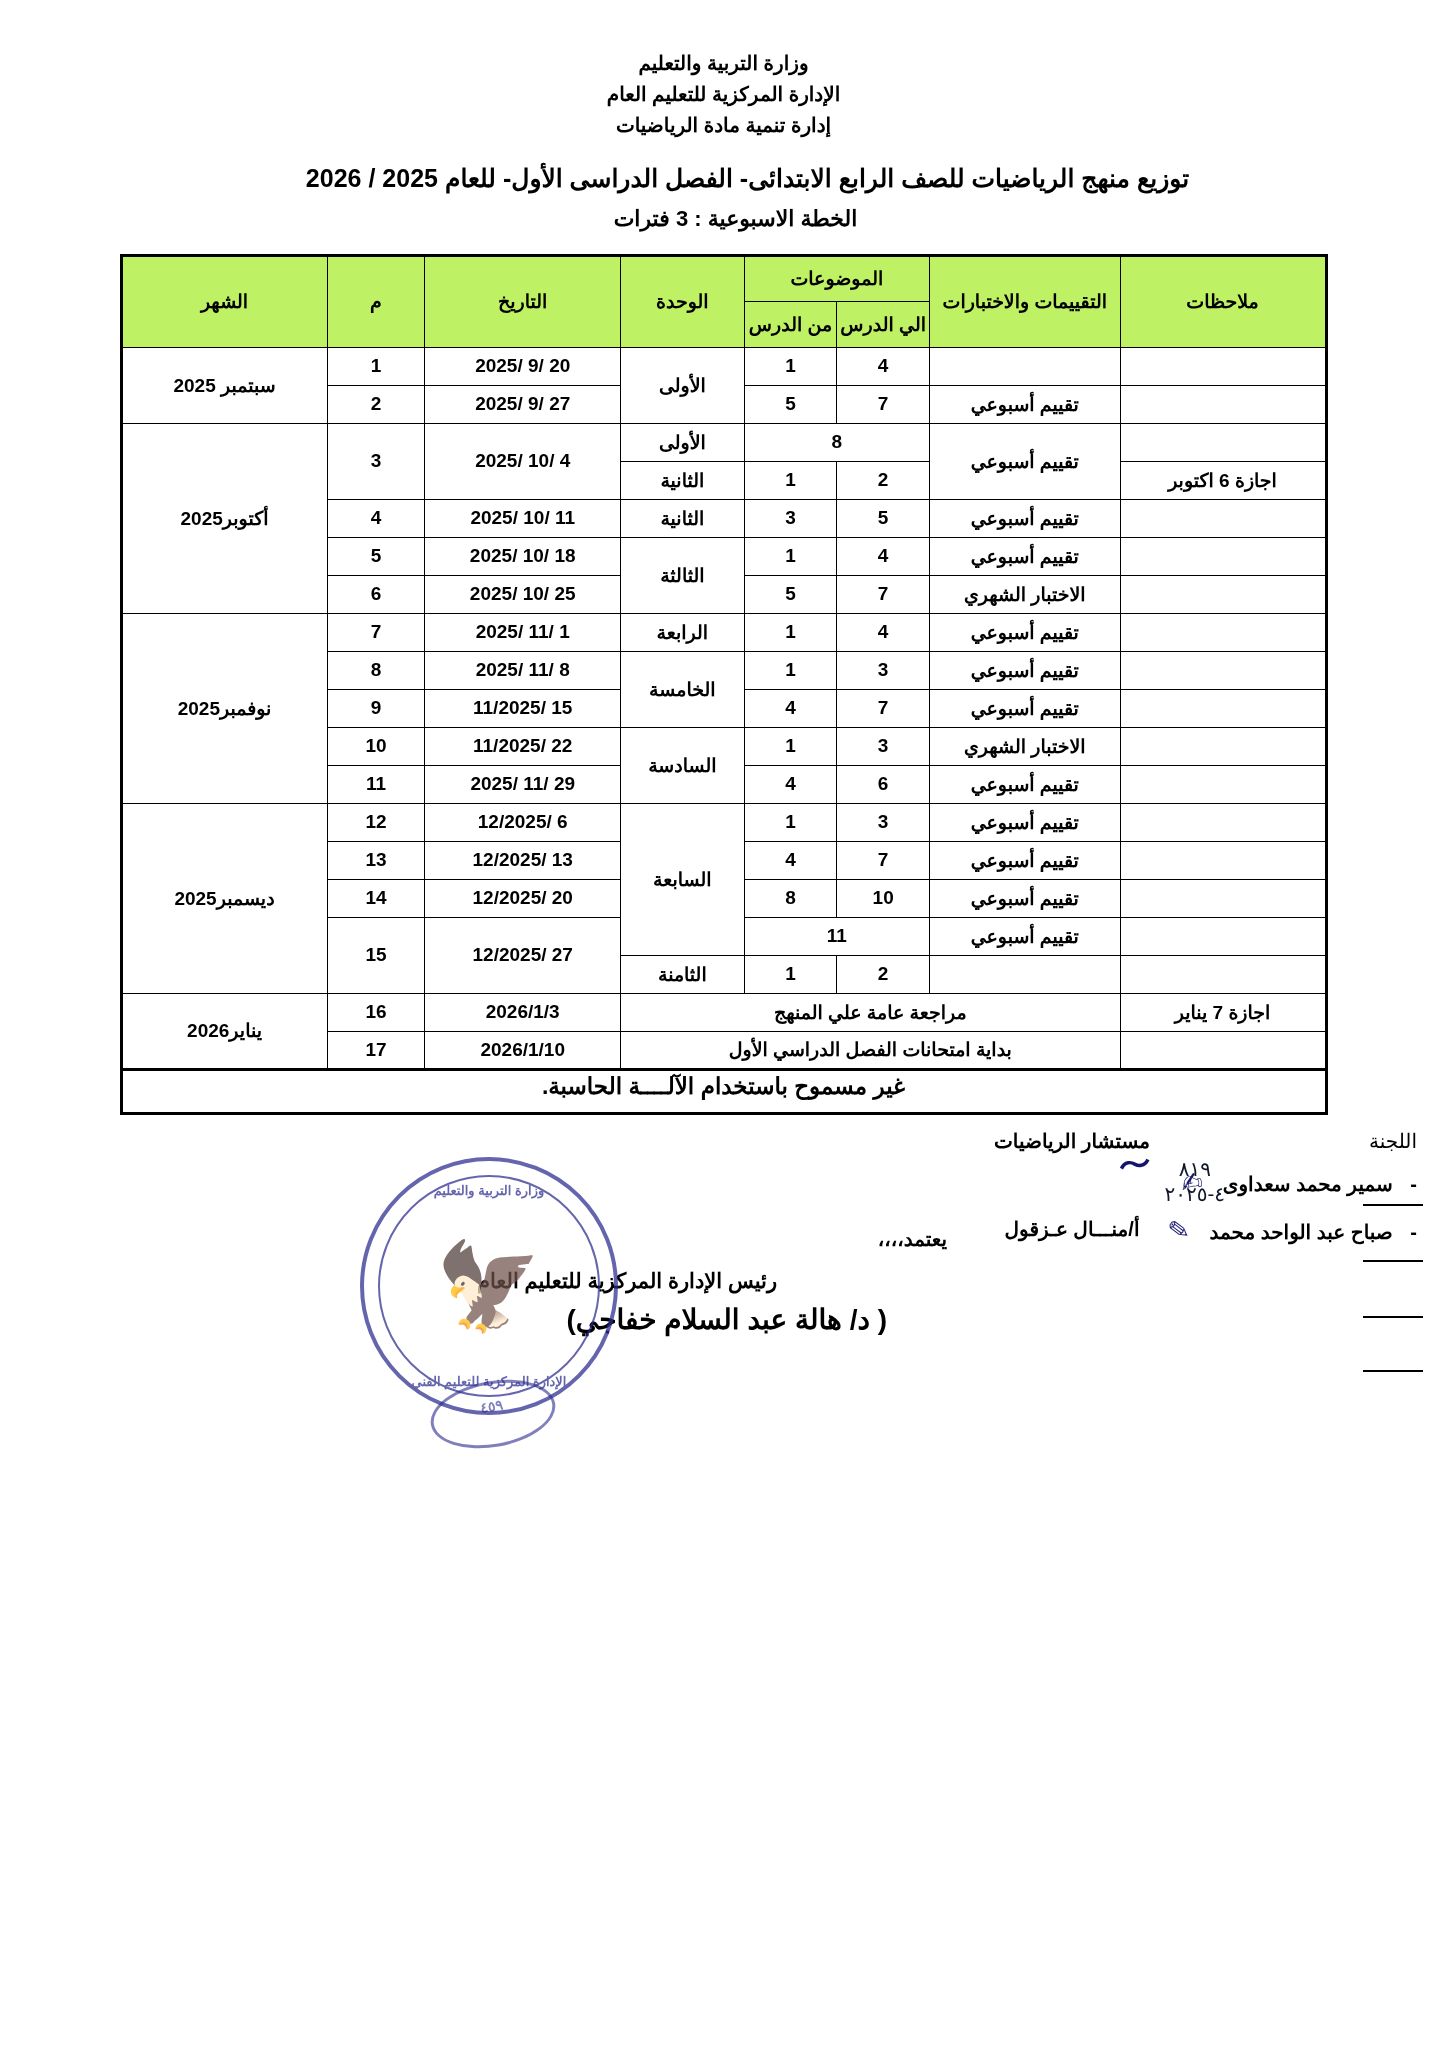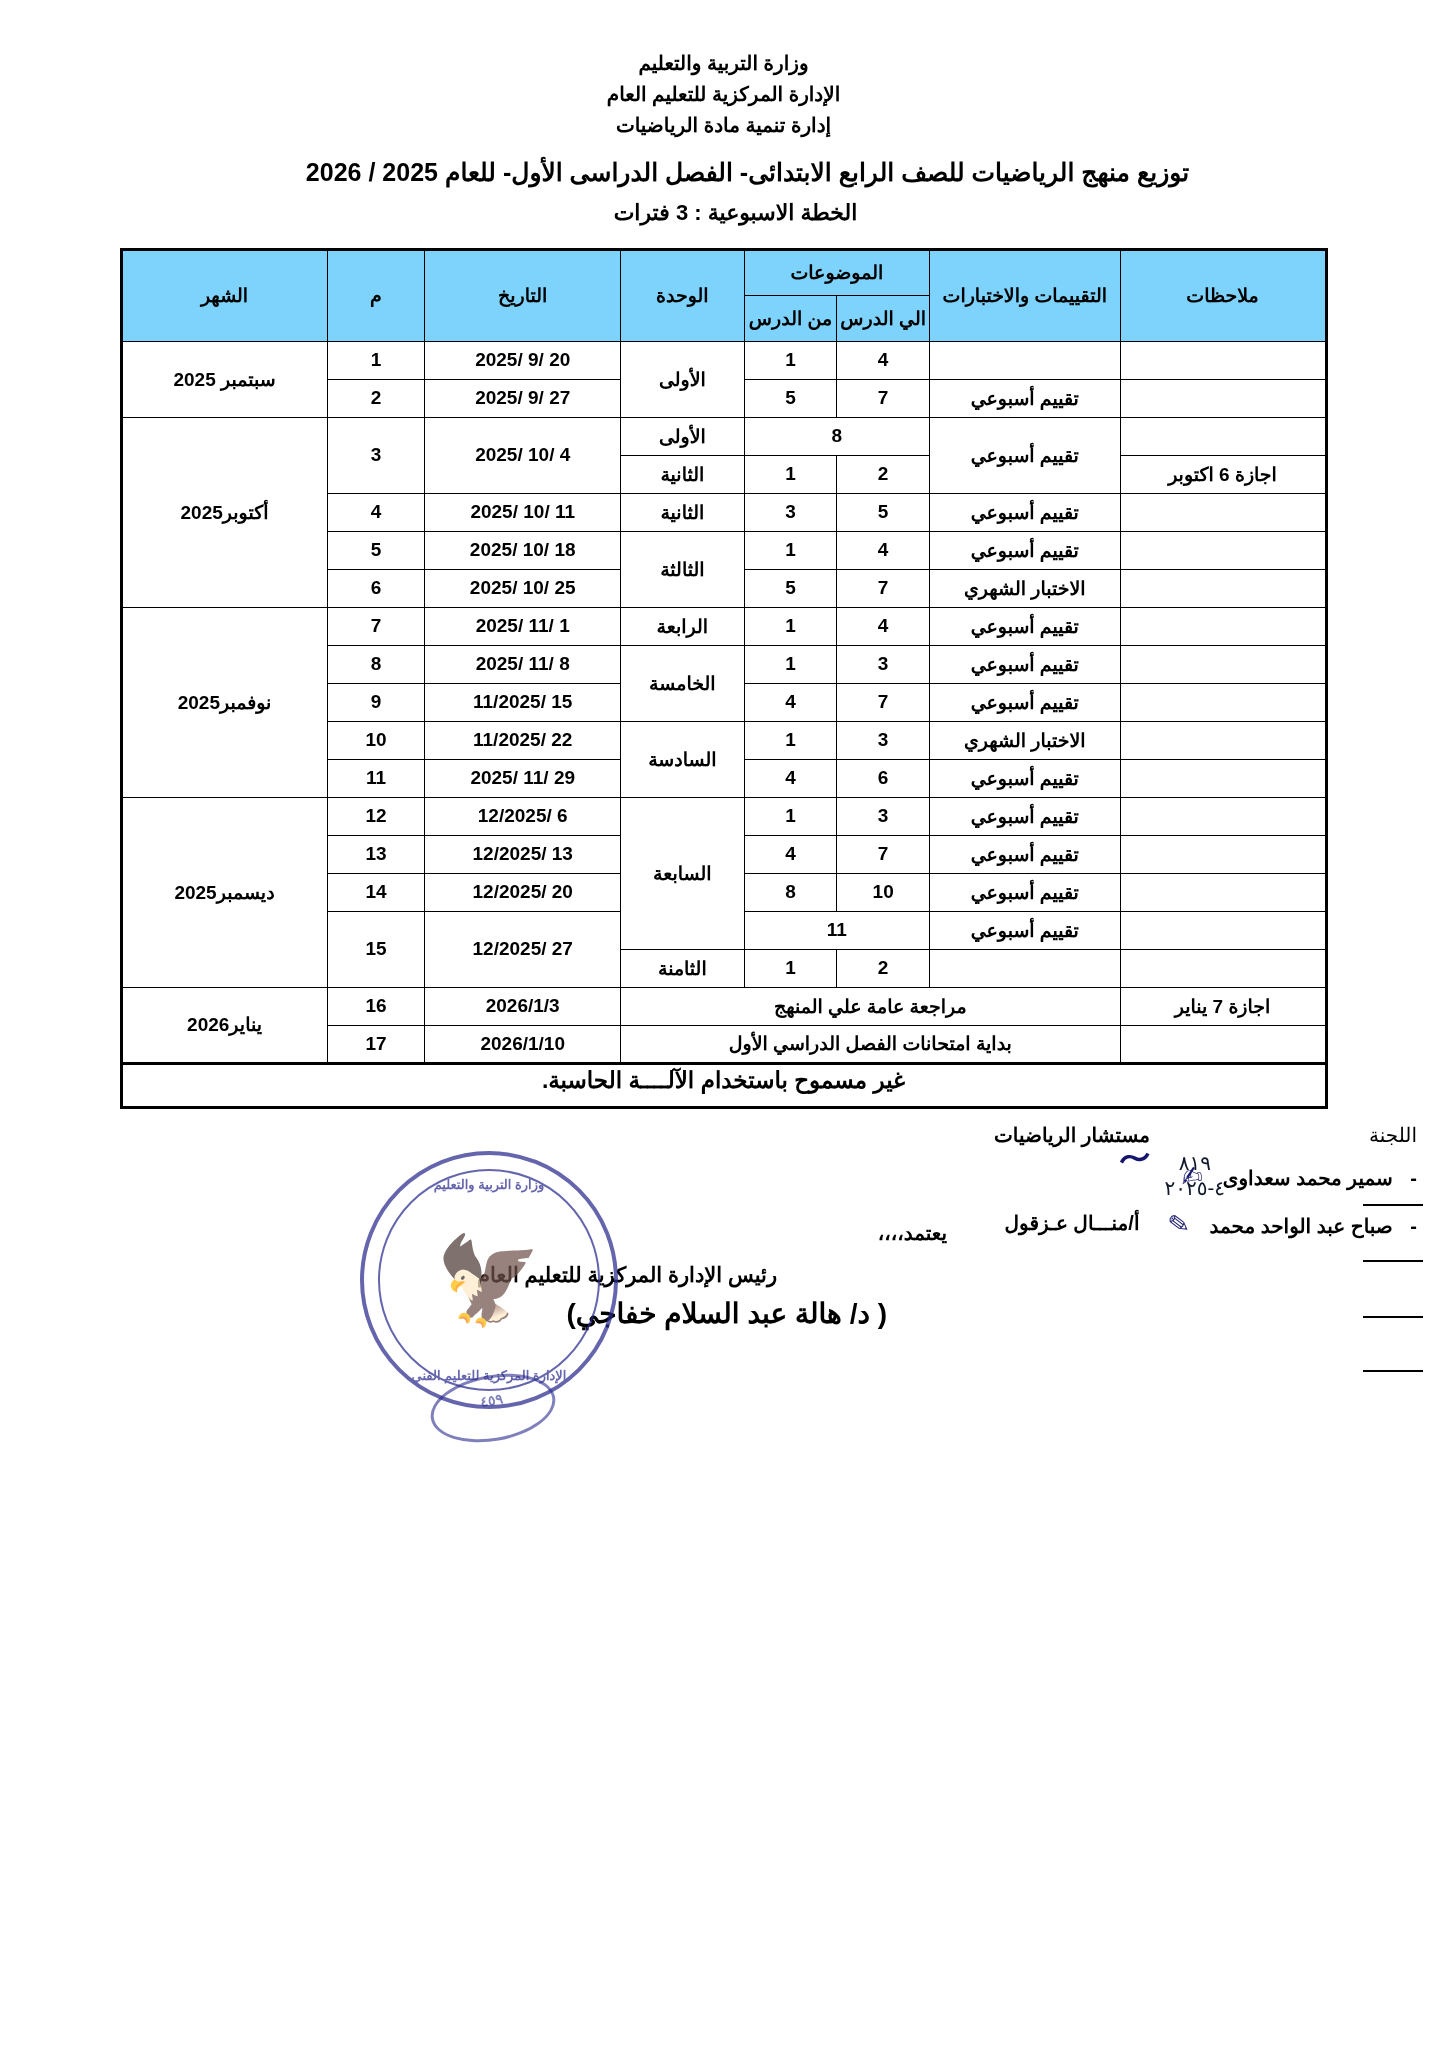--- a/index.html
+++ b/index.html
@@ -31,21 +31,21 @@
   }
   .header .line1,
   .header .line2,
   .header .line3 {
     font-size: 20px;
     font-weight: bold;
   }
   .header .title {
     font-size: 25px;
     font-weight: bold;
-    margin-top: 12px;
+    margin-top: 18px;
     padding-left: 48px;
   }
   .header .subtitle {
     font-size: 22px;
     font-weight: bold;
     margin-top: 4px;
     margin-left: 24px;
   }
 
   
@@ -64,21 +64,21 @@
     border: 1.5px solid #000;
     text-align: center;
     vertical-align: middle;
     font-size: 19px;
     font-weight: bold;
     padding: 3px 2px;
     height: 38px;
     box-sizing: border-box;
   }
   table.plan thead th {
-    background: #7dd3fc;
+    background: #bef264;
     font-size: 19px;
     height: 46px;
   }
   .col-notes   { width: 200px; }
   .col-assess  { width: 185px; }
   .col-to      { width: 90px; }
   .col-from    { width: 90px; }
   .col-unit    { width: 120px; }
   .col-date    { width: 190px; }
   .col-no      { width: 95px; }

